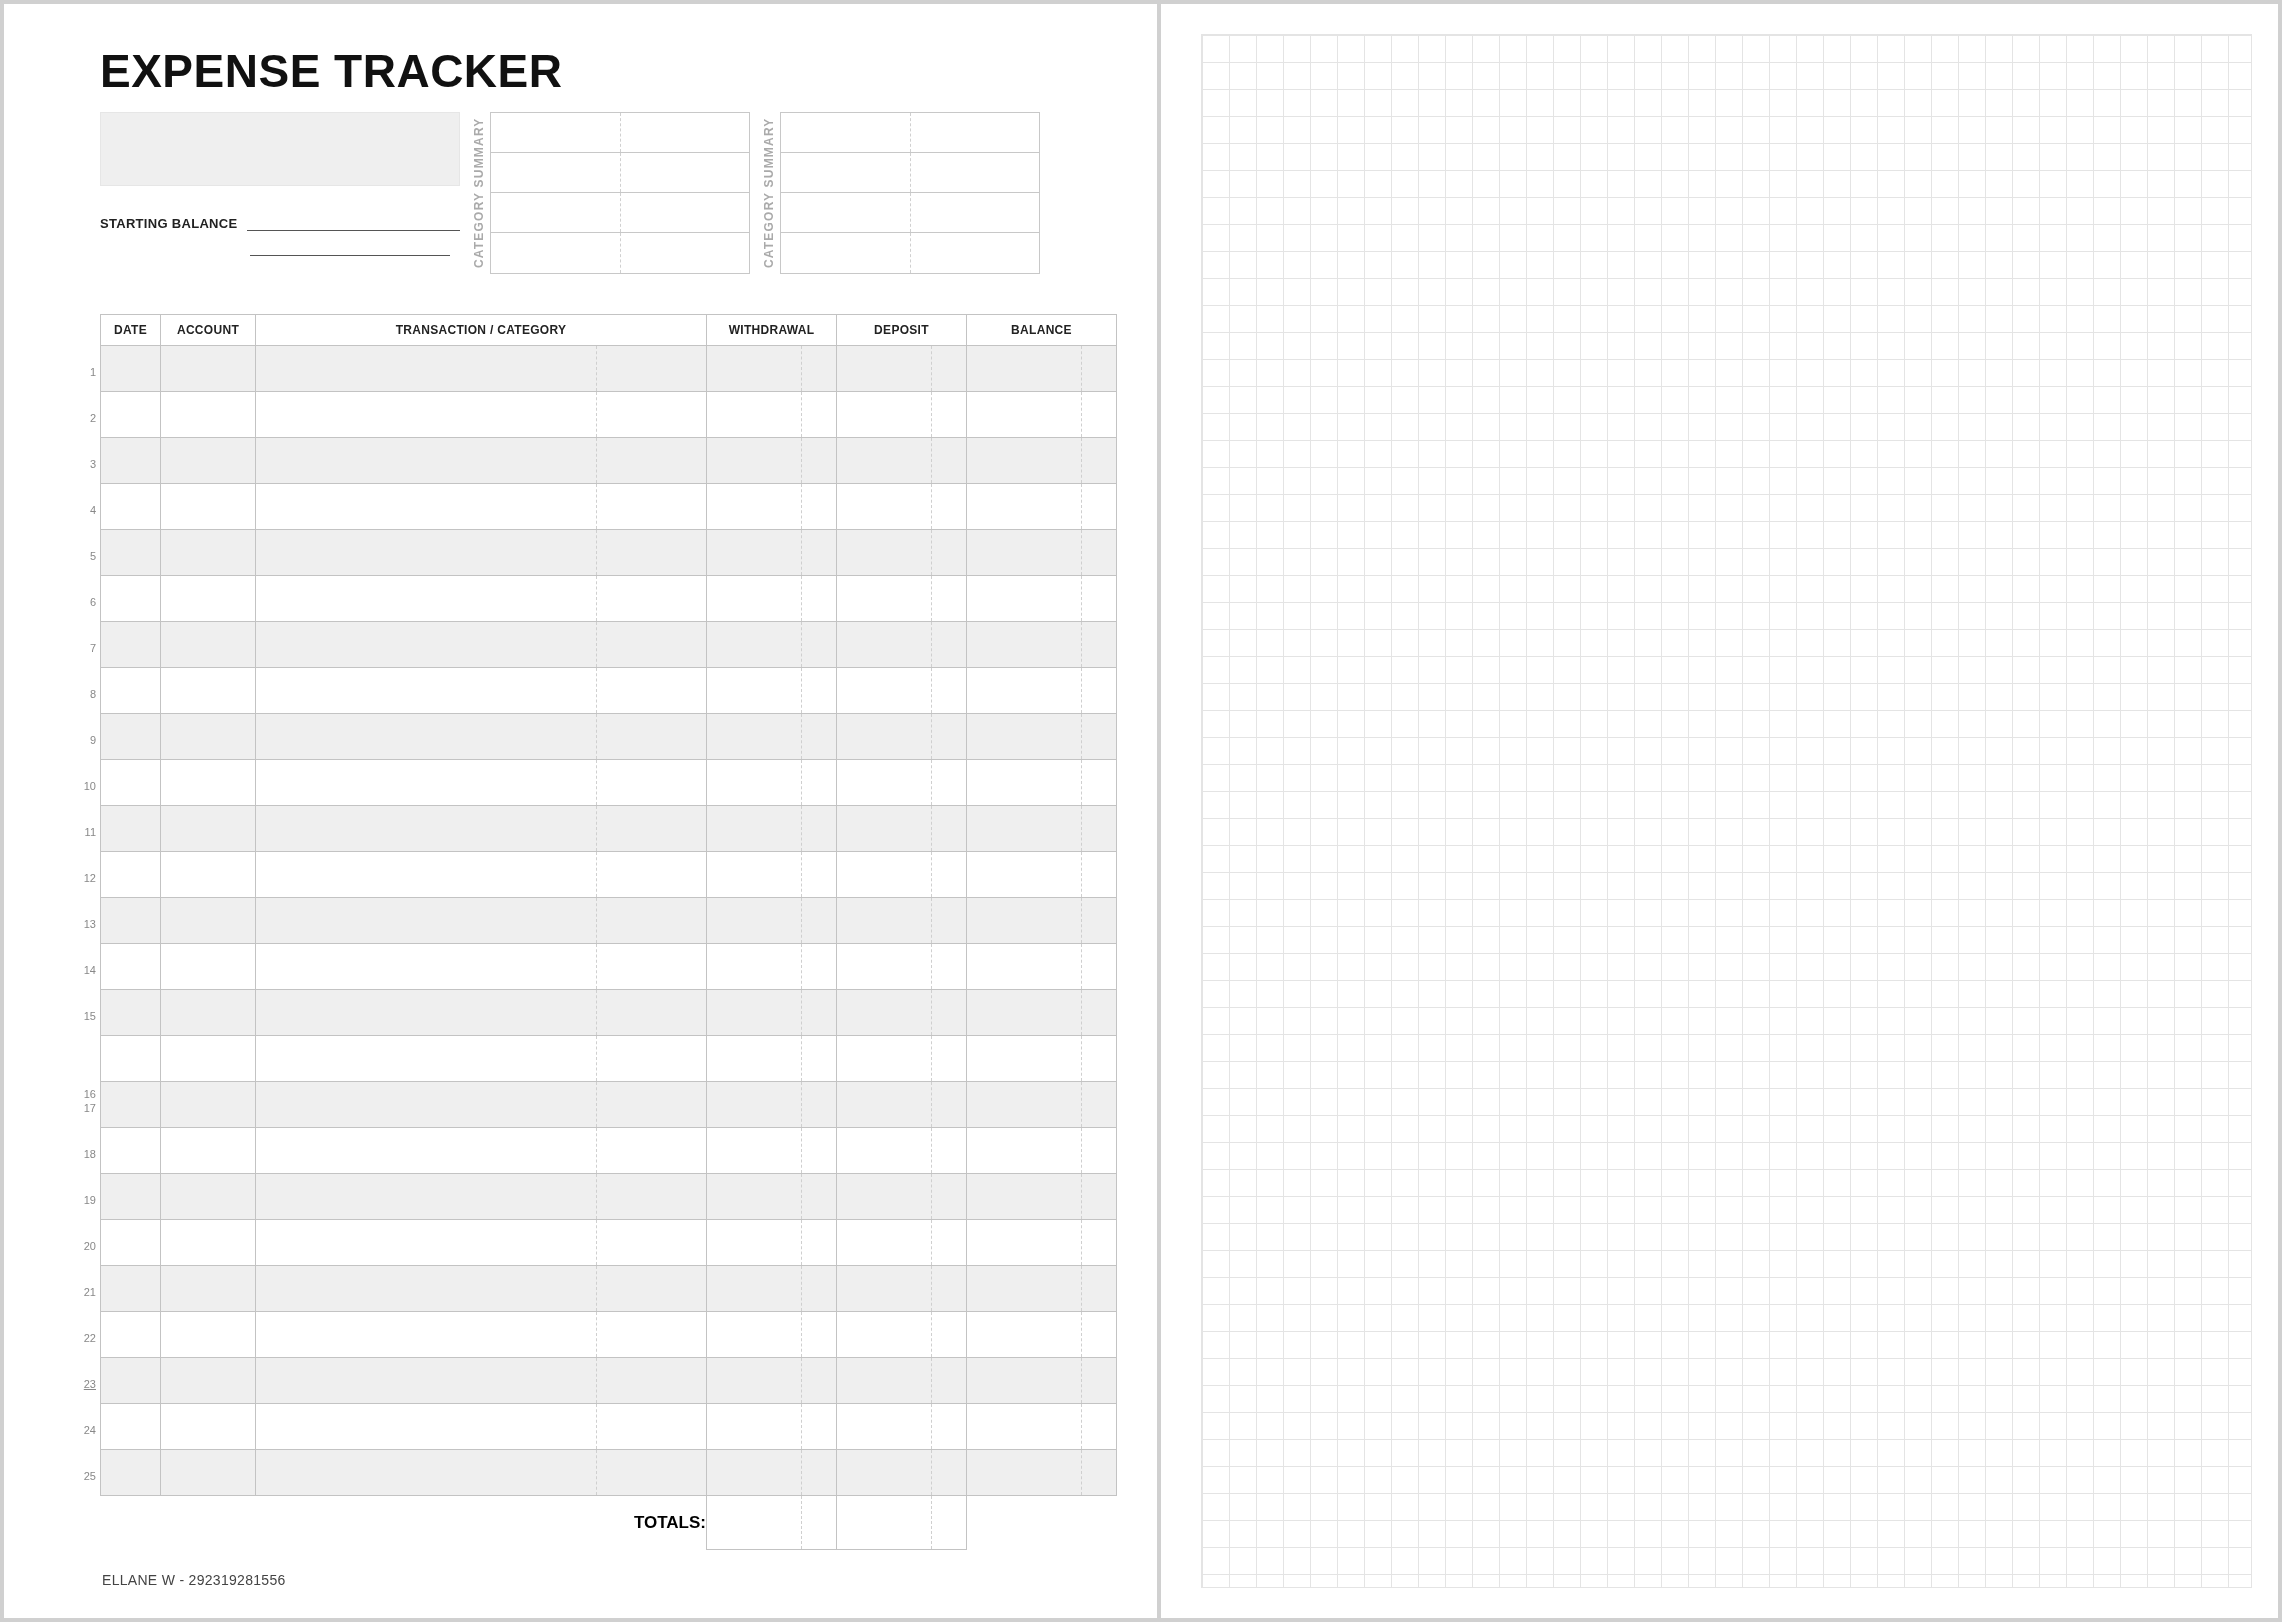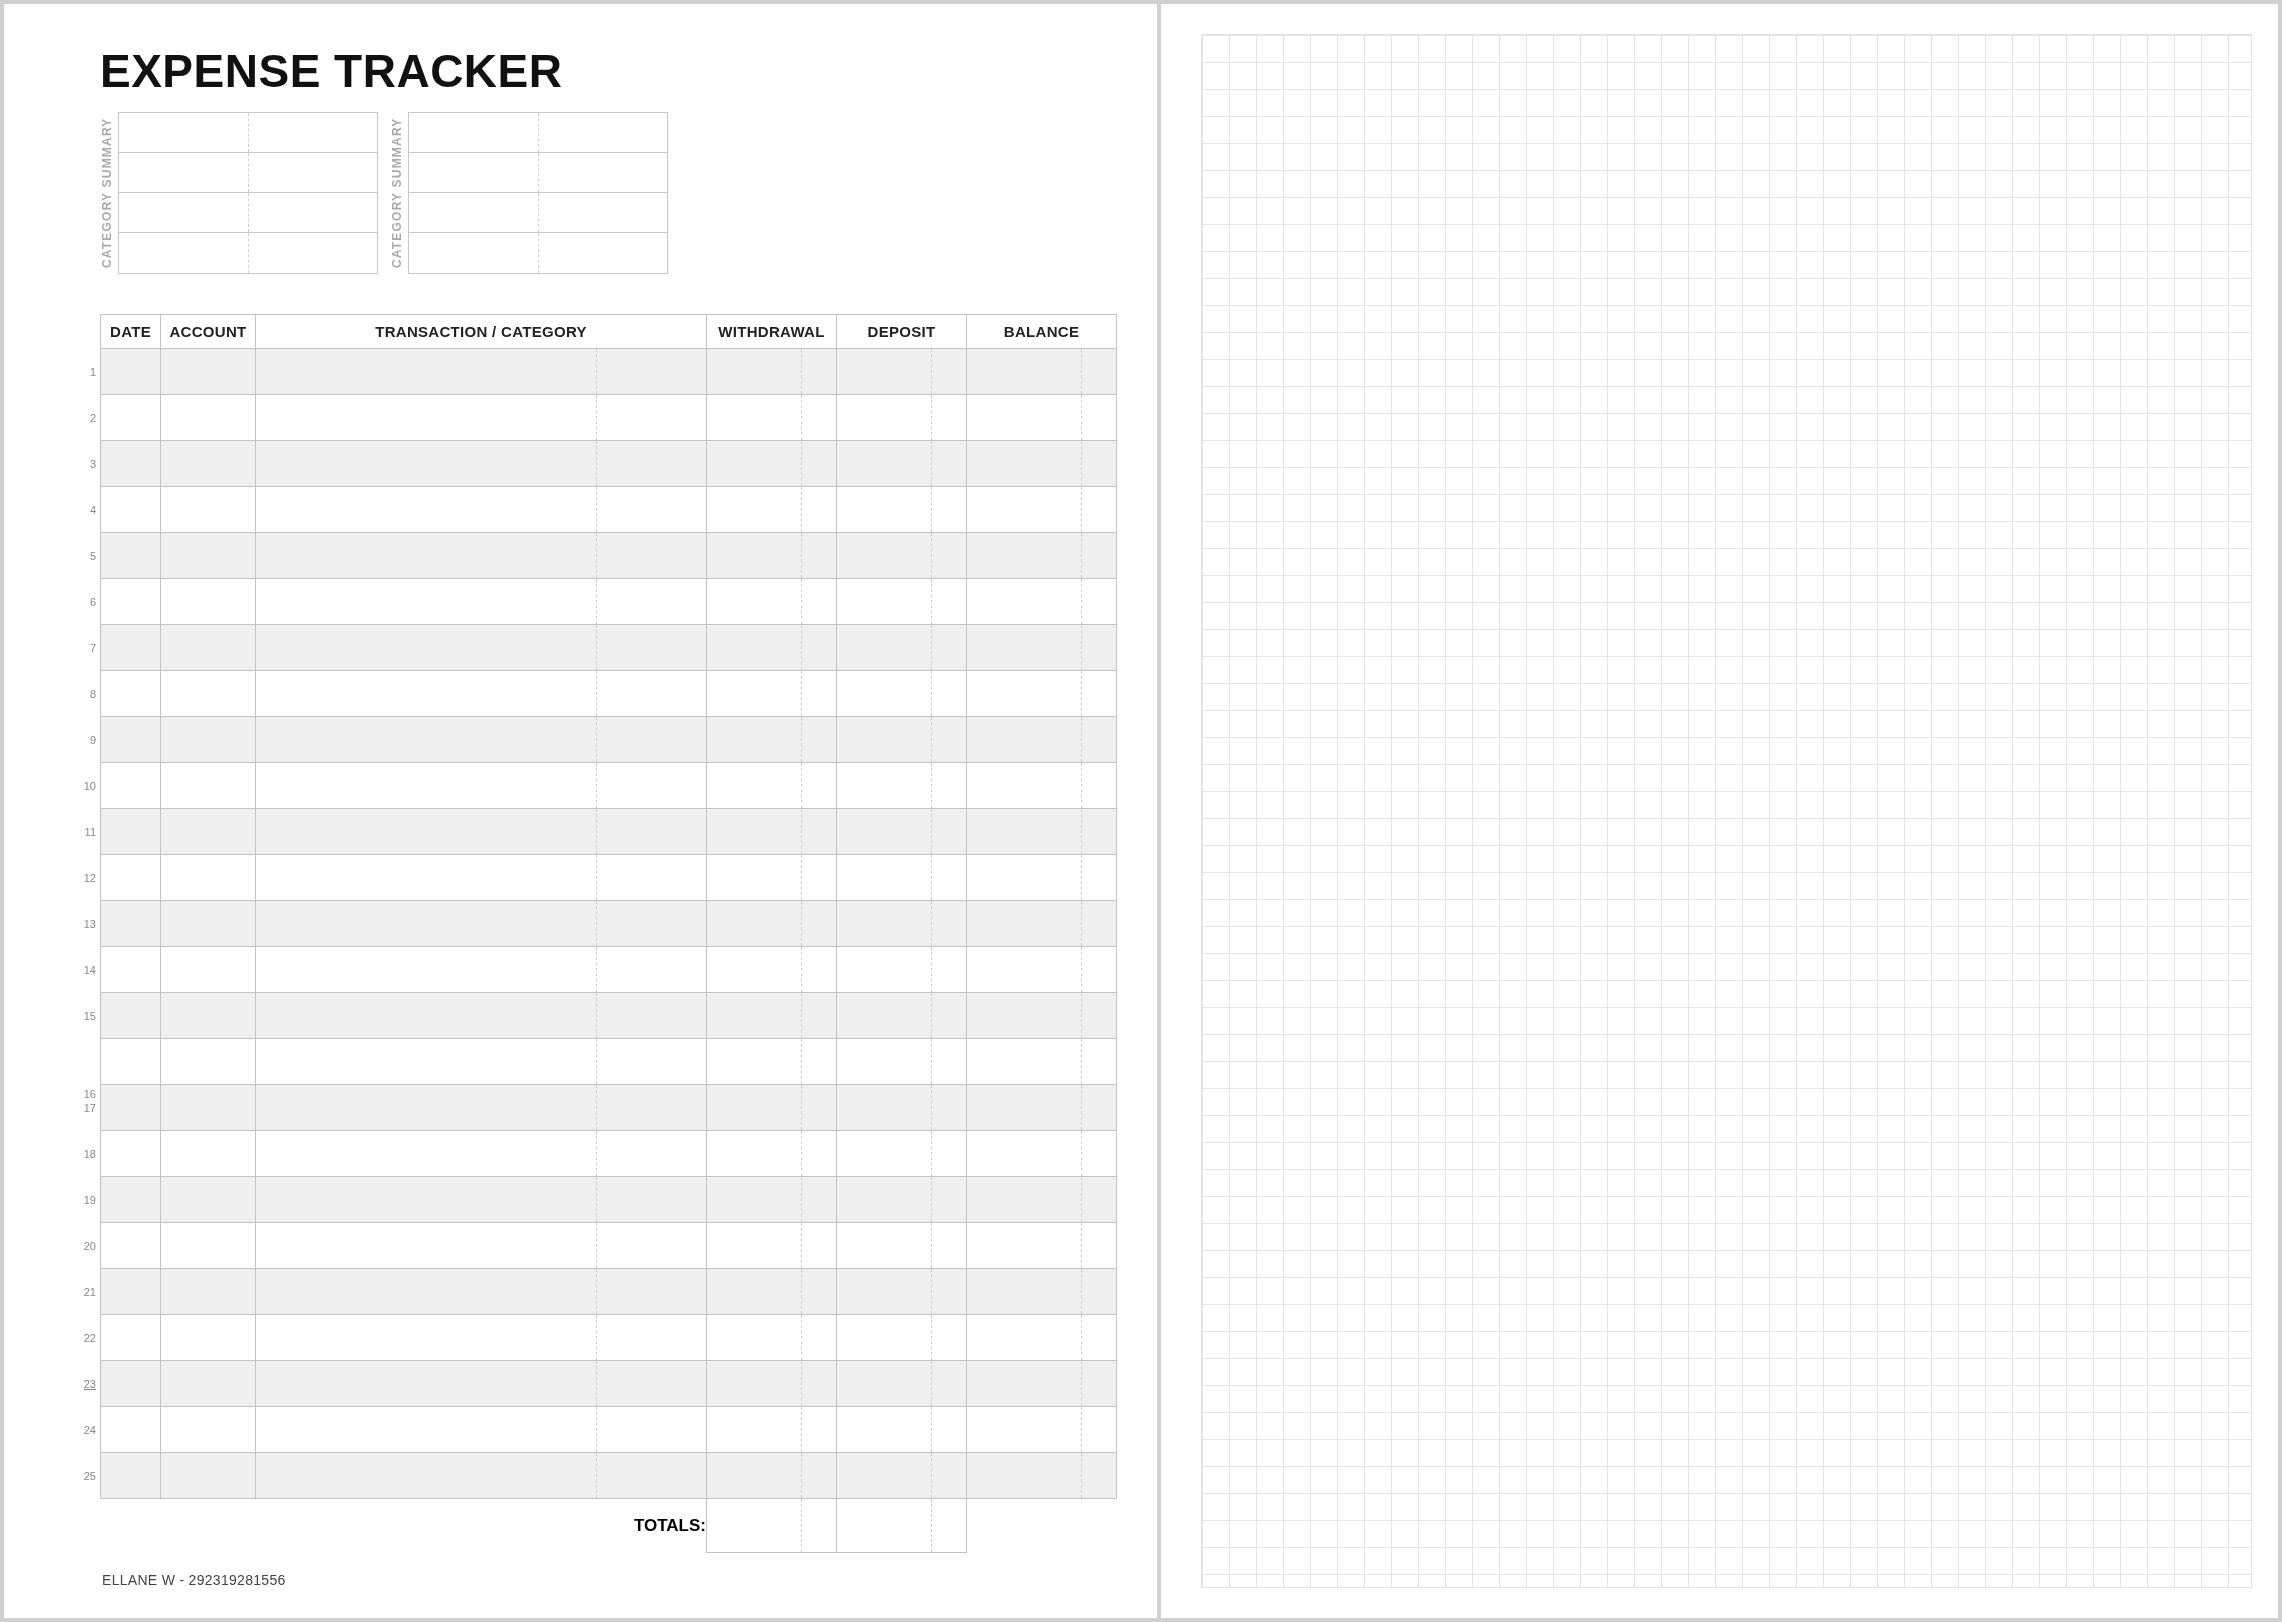--- a/index.html
+++ b/index.html
@@ -98,21 +98,21 @@
 
   
   .ledger-wrap { position:relative; }
   .ledger {
     border-collapse:collapse;
     width:100%;
     table-layout:fixed;
     font-size:13px;
   }
   .ledger th {
-    font-size:15px;
+    font-size:12px;
     font-weight:700;
     letter-spacing:0.3px;
     color:#222;
     text-align:center;
     padding:8px 4px;
     border:1px solid #c3c3c3;
     background:#fff;
   }
   .ledger td {
     border:1px solid #c3c3c3;
@@ -188,20 +188,28 @@
 </head>
 <body>
 
 <div class="frame">
 
   <div class="page left">
 
     <h1 class="title">EXPENSE TRACKER</h1>
 
     <div class="top-block">
+      <div class="balance-col">
+        <div class="name-box"></div>
+        <div class="start-bal">
+          <span>STARTING BALANCE</span>
+          <span class="line"></span>
+        </div>
+        <div class="sub-line"></div>
+      </div>
 
       <div class="summary-unit">
         <div class="summary-label">CATEGORY SUMMARY</div>
         <div class="summary-grid">
           <div class="srow">
               <div></div>
               <div></div>
             </div>
           <div class="srow">
               <div></div>

